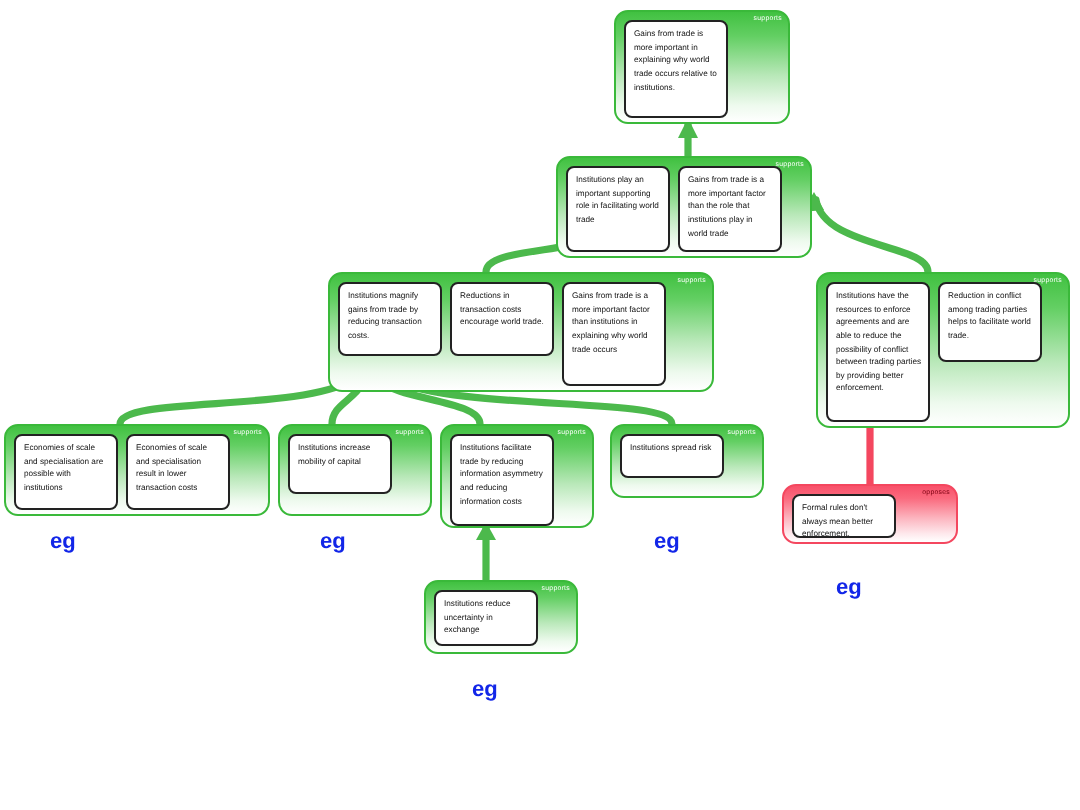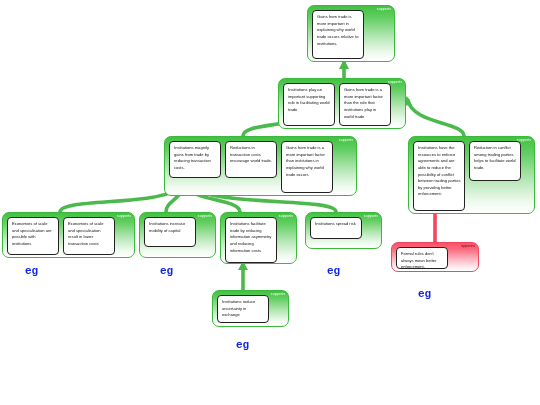--- a/index.html
+++ b/index.html
@@ -71,21 +71,21 @@
   }
   .card + .card { margin-left: 4px; }
   
   .eg {
     position: absolute;
     color: #1226e8;
     font-weight: bold;
     font-size: 11px;
     line-height: 1;
     z-index: 7;
-    font-family: Liberation Mono, monospace;
+    font-family: Liberation Sans, sans-serif;
   }
 </style>
 </head>
 <body>
 
 <div id="canvas">
 
   <svg id="links" viewBox="0 0 540 405" xmlns="http://www.w3.org/2000/svg">
     <g fill="none" stroke="#4cb94c" stroke-width="3.6" stroke-linecap="round">
 

